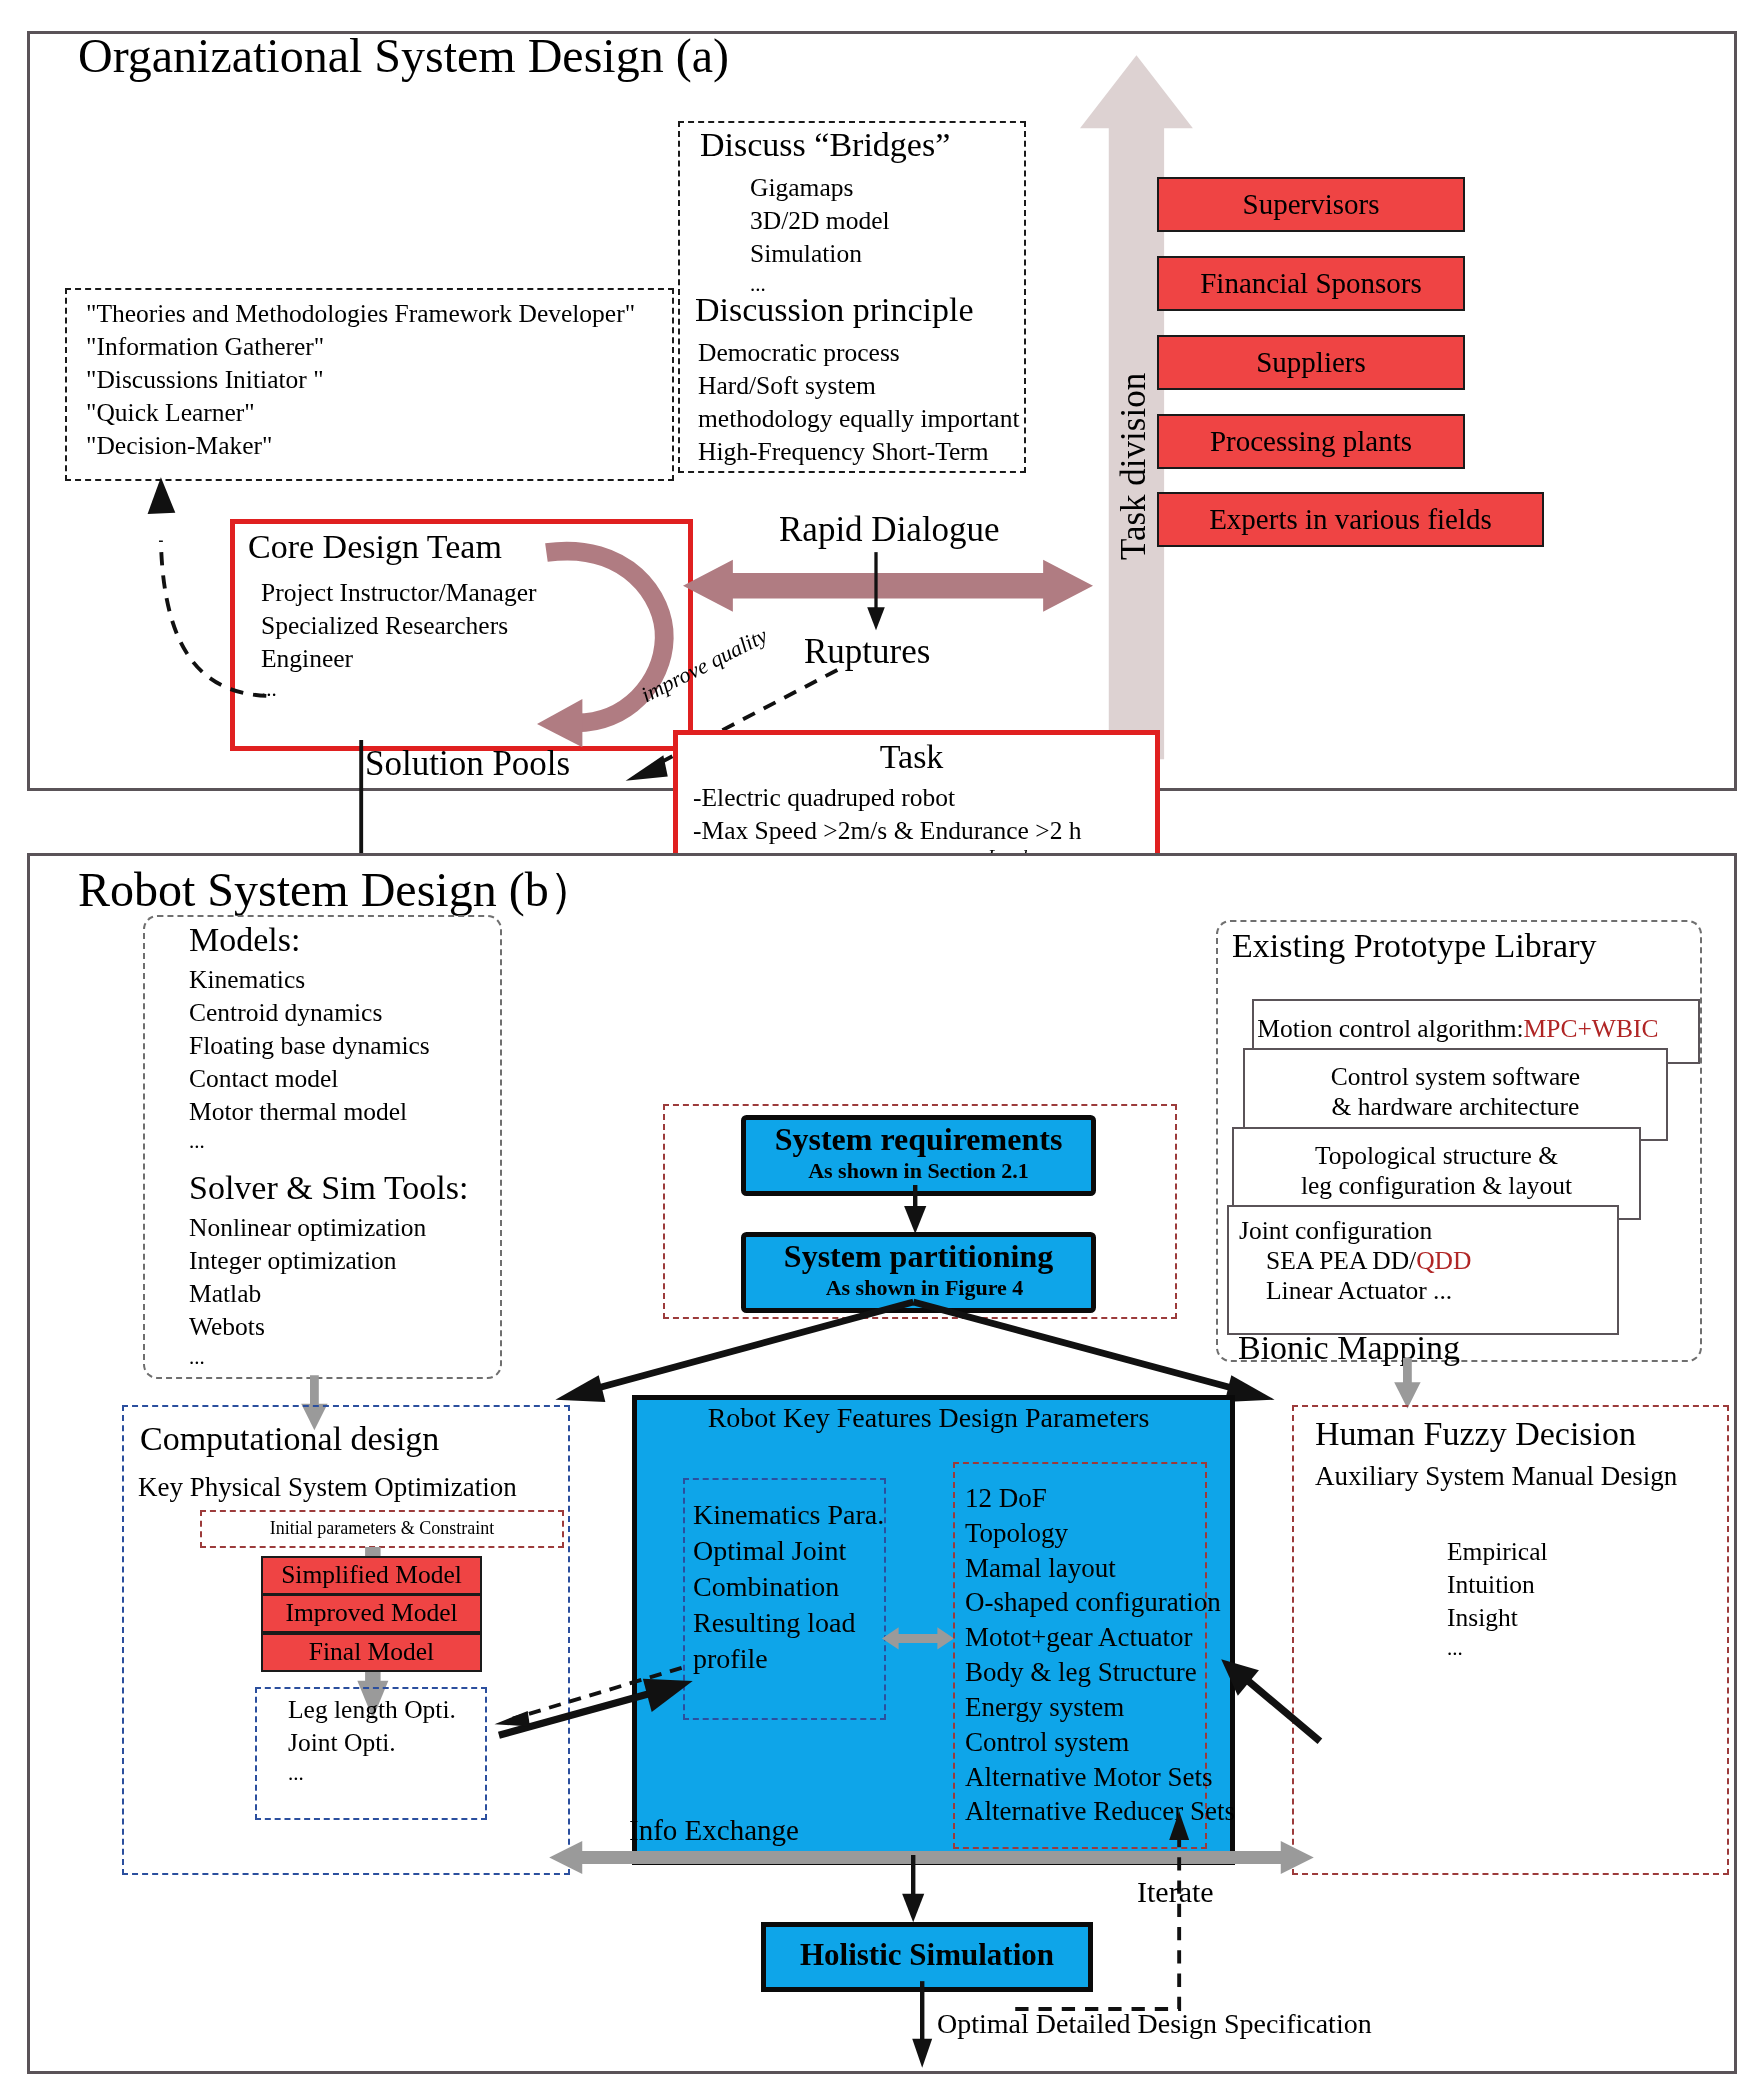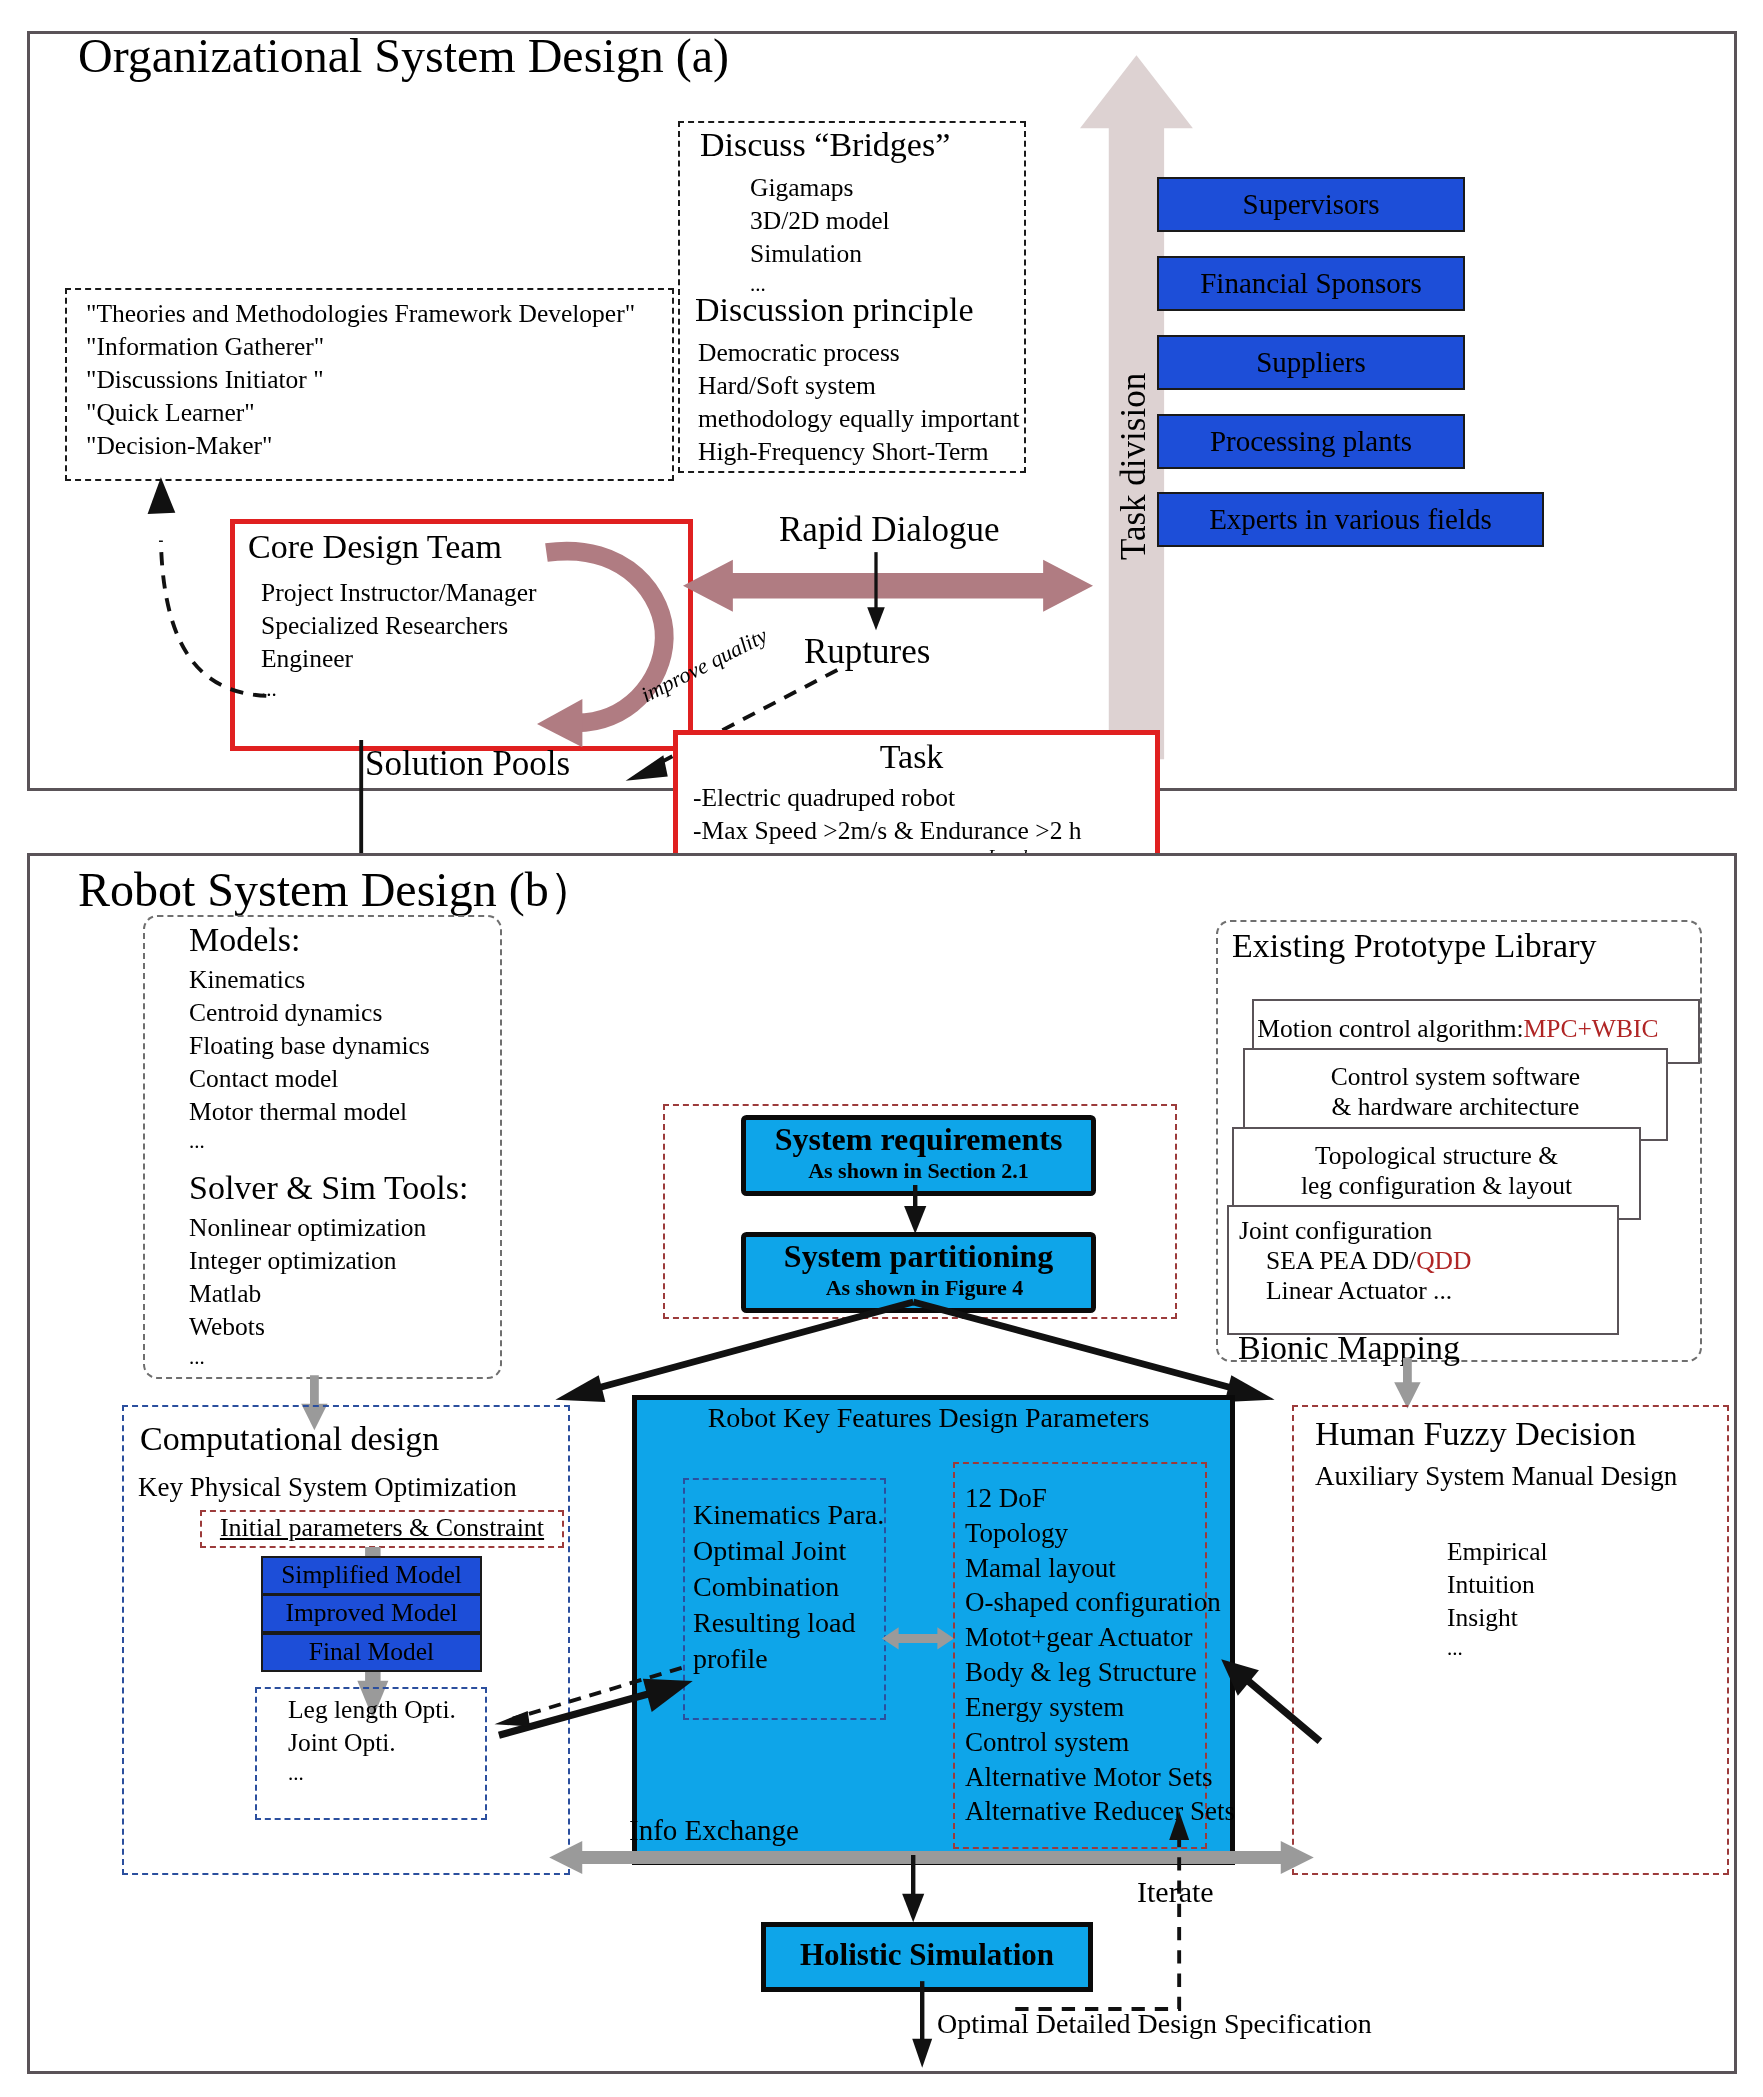--- a/index.html
+++ b/index.html
@@ -5,21 +5,21 @@
   html,body{margin:0;padding:0;background:#fff;}
   body{font-family:"Liberation Serif","DejaVu Serif",serif;color:#000;}
   #root{position:relative;width:1763px;height:2097px;overflow:hidden;background:#fff;}
   .abs{position:absolute;}
   .panel{border:3.3px solid #5a5358;background:#fff;}
   .panel-title{font-size:48px;line-height:1;white-space:nowrap;}
   .dashbox{border:2.8px dashed #1a1a1a;background:transparent;}
   .dashbox-gray{border:2.8px dashed #6f6f6f;background:transparent;border-radius:14.4px;}
   .dashbox-red{border:2.8px dashed #9c3b3b;background:transparent;}
   .dashbox-blue{border:2.8px dashed #2b4f9e;background:transparent;}
-  .solidbox{border:2.2px solid #1a1a1a;background:#1d4ed8;}
+  .solidbox{border:2.2px solid #1a1a1a;background:#ef4444;}
   .redbox{border:5px solid #e02020;background:transparent;}
   .thickbox{border:5px solid #0a0a0a;background:#0ea5e9;font-weight:bold;}
   .cardbox{border:2.2px solid #5a5358;background:#fff;}
   .t{white-space:nowrap;}
   .lbl{font-size:25.5px;line-height:1.29;}
   .head{font-size:34px;line-height:1.1;}
   .big{font-size:35px;line-height:1.12;}
   .ctr{text-align:center;}
   .red-t{color:#b02525;}
   .vlabel{transform:rotate(-90deg);transform-origin:left top;white-space:nowrap;}
@@ -226,21 +226,21 @@
   <svg class="abs" style="left:1392px;top:1358px;width:33px;height:55px;" viewBox="0 0 60 100" width="33" height="55">
     <line x1="28" y1="0" x2="28" y2="52" stroke="#9a9a9a" stroke-width="16"></line>
     <polygon points="28,92 4,44 52,44" fill="#9a9a9a"></polygon>
   </svg>
 
   <div class="abs dashbox-blue" style="left:122px;top:1405px;width:444px;height:466px;"></div>
   <div class="abs head t" style="left:140px;top:1420px;">Computational  design</div>
   <div class="abs lbl t" style="left:138px;top:1470px;font-size:27px;">Key Physical System Optimization</div>
 
   <div class="abs dashbox-red" style="left:200px;top:1510px;width:360px;height:34px;">
-    <div class="ctr t" style="font-size:26px;line-height:32px;text-decoration:underline;">Initial parameters &amp; Constraint</div>
+    <div class="ctr t" style="font-size:18px;line-height:32px;">Initial parameters &amp; Constraint</div>
   </div>
 
   <svg class="abs" style="left:355px;top:1547px;width:39px;height:177px;" viewBox="0 0 70 320" width="39" height="177">
     <line x1="32" y1="0" x2="32" y2="252" stroke="#9a9a9a" stroke-width="28"></line>
     <polygon points="32,310 4,242 60,242" fill="#9a9a9a"></polygon>
   </svg>
 
   <div class="abs solidbox" style="left:261px;top:1556px;width:217px;height:35px;">
     <div class="ctr t" style="font-size:25.5px;line-height:34px;">Simplified Model</div>
   </div>

